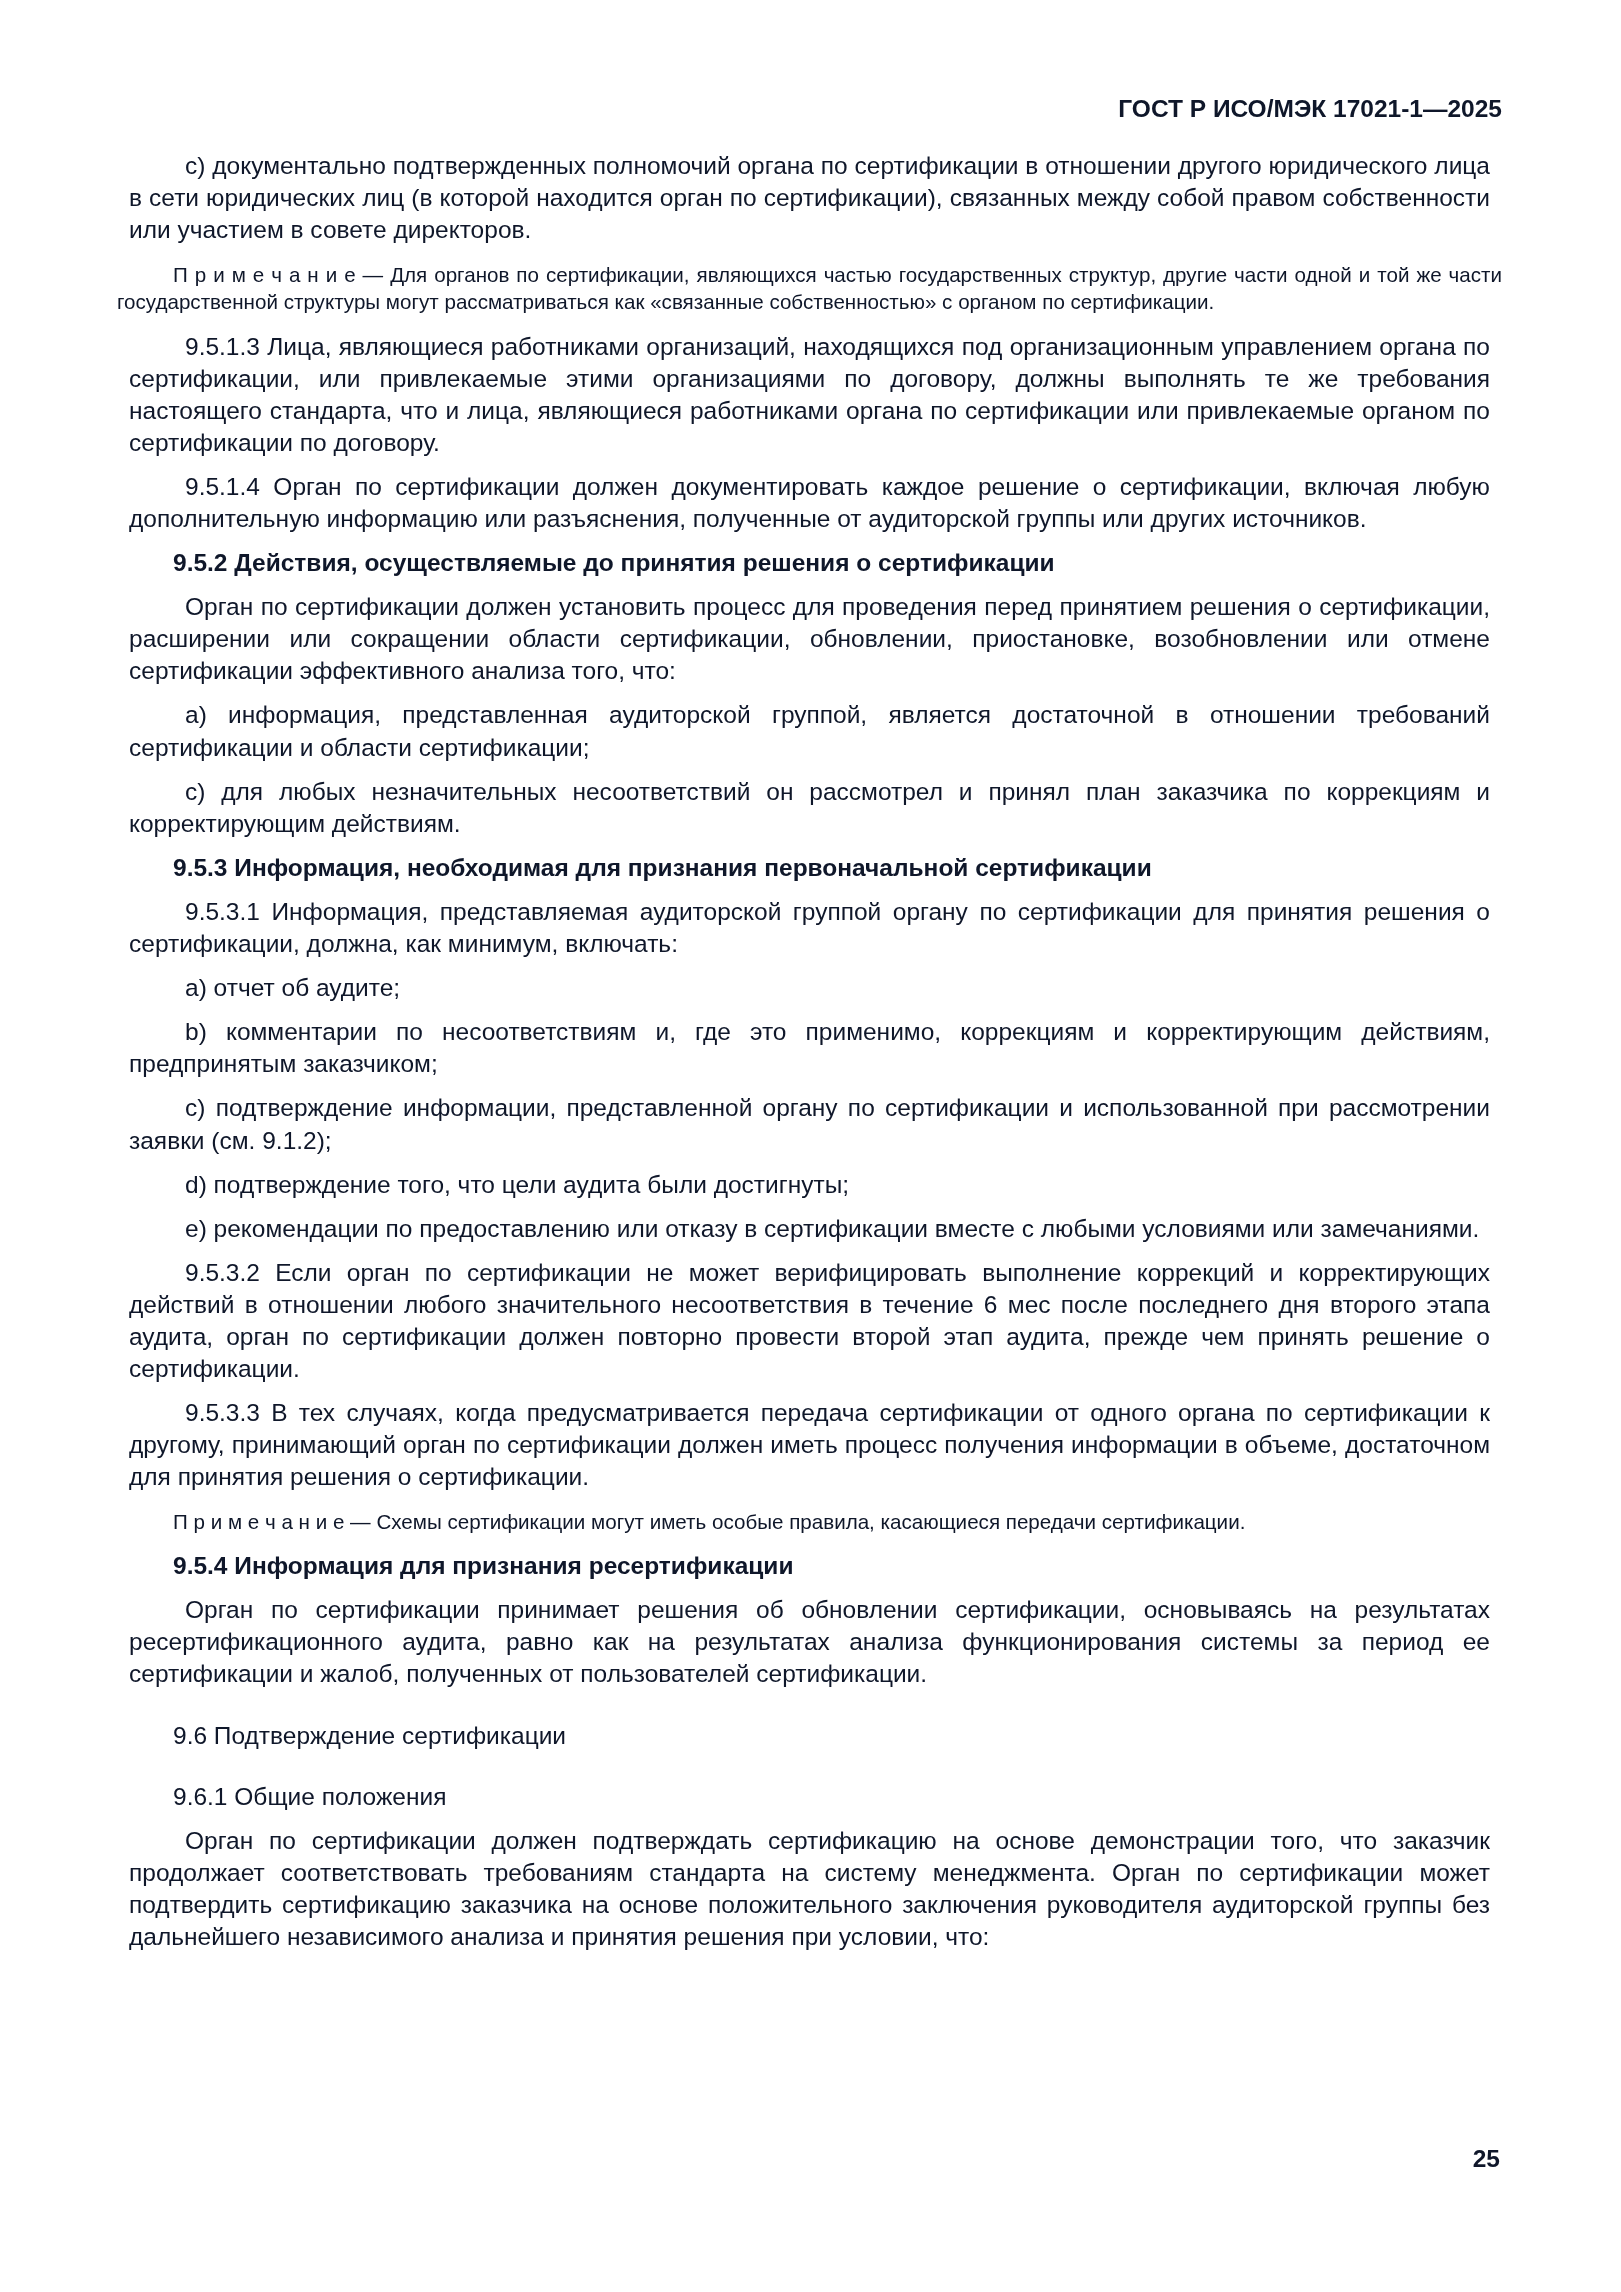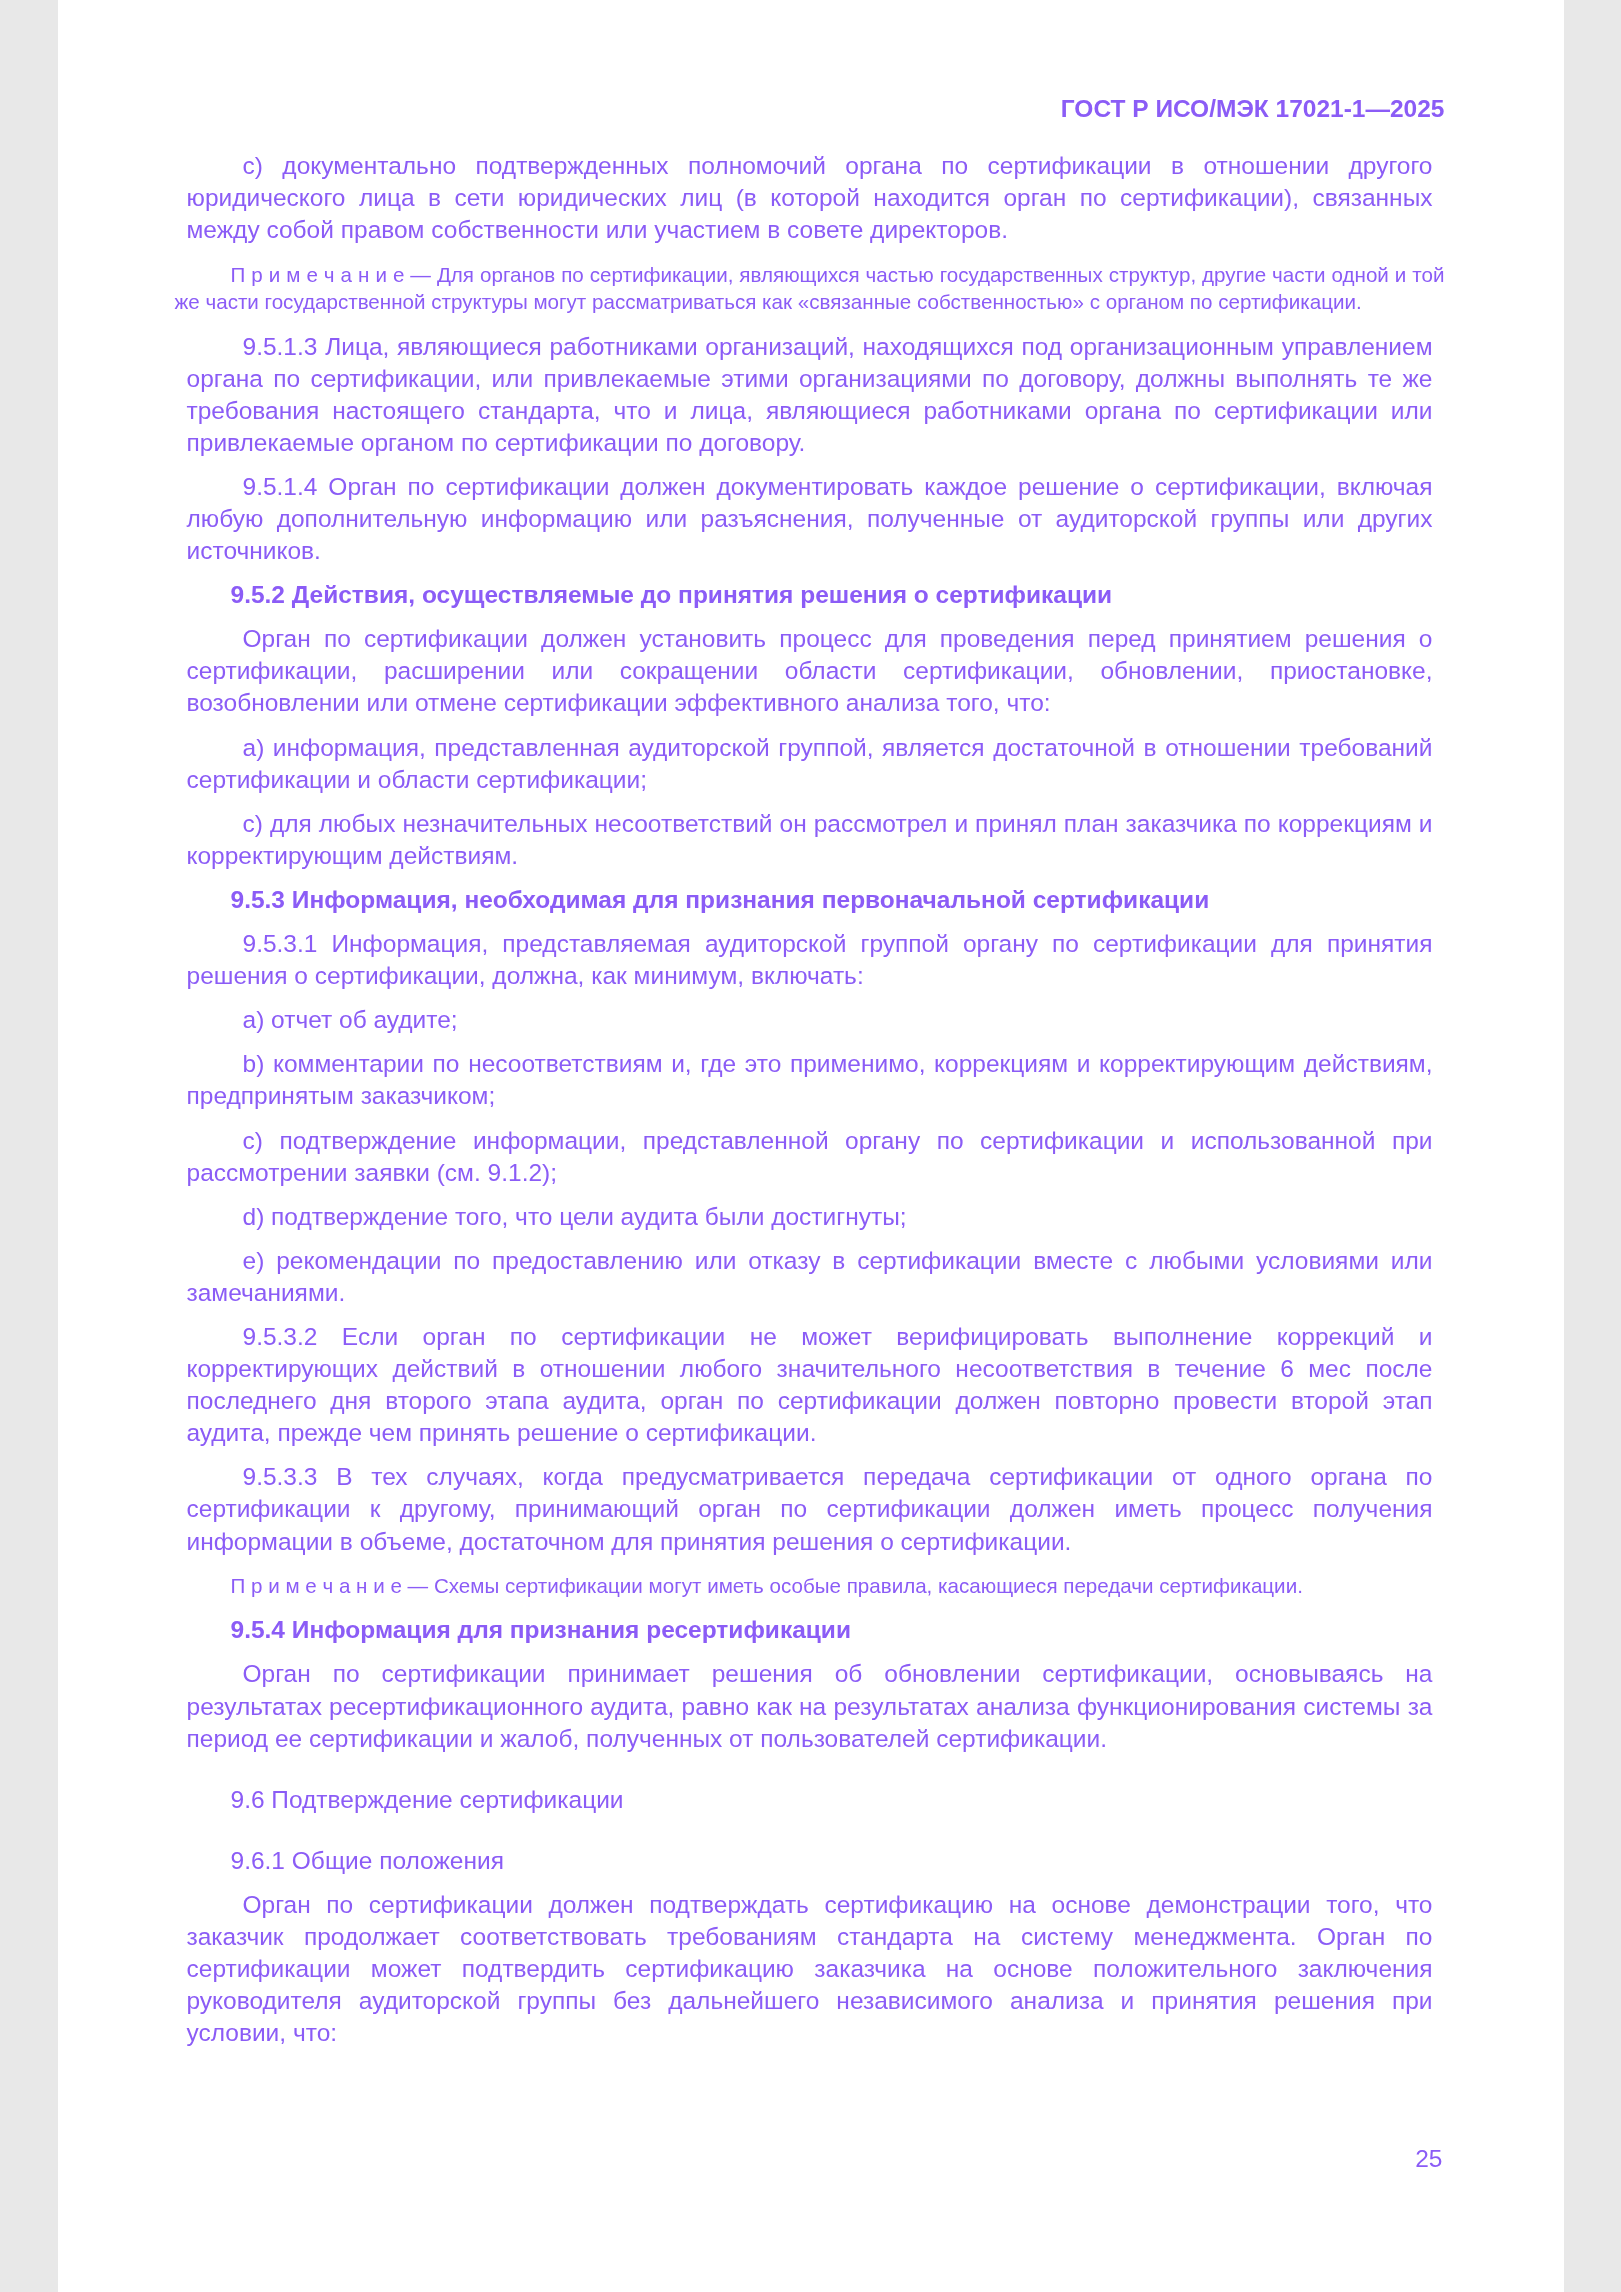--- a/index.html
+++ b/index.html
@@ -1,29 +1,29 @@
 <!DOCTYPE html>
 <html><head>
 <meta charset="utf-8">
 <style>
   html, body {
     margin: 0;
     padding: 0;
     background: #e8e8e8;
   }
   .page {
-    width: 1506px;
+    width: 1621px;
     height: 2293px;
     margin: 0 auto;
     background: #ffffff;
     position: relative;
     box-sizing: border-box;
     padding: 94px 119px 0 117px;
     font-family: "Liberation Sans", sans-serif;
-    color: #8b5cf6;
+    color: #0f172a;
   }
   .doc-header {
     text-align: right;
     font-weight: bold;
     font-size: 24.5px;
     line-height: 1.25;
     margin-bottom: 25.5px;
   }
   .content {
     font-size: 24.5px;
@@ -46,20 +46,21 @@
   }
   .content p.heading-spaced {
     font-weight: normal;
     margin: 29px 0 0 0;
   }
   .page-number {
     position: absolute;
     top: 2145px;
     right: 121px;
     font-size: 24.5px;
+    font-weight: bold;
   }
 </style>
 </head>
 <body>
 
 <div class="page">
   <div class="doc-header">ГОСТ Р ИСО/МЭК 17021-1—2025</div>
 
   <div class="content">
       <p class="para">с) документально подтвержденных полномочий органа по сертификации в отношении другого юридического лица в сети юридических лиц (в которой находится орган по сертификации), связанных между собой правом собственности или участием в совете директоров.</p>

